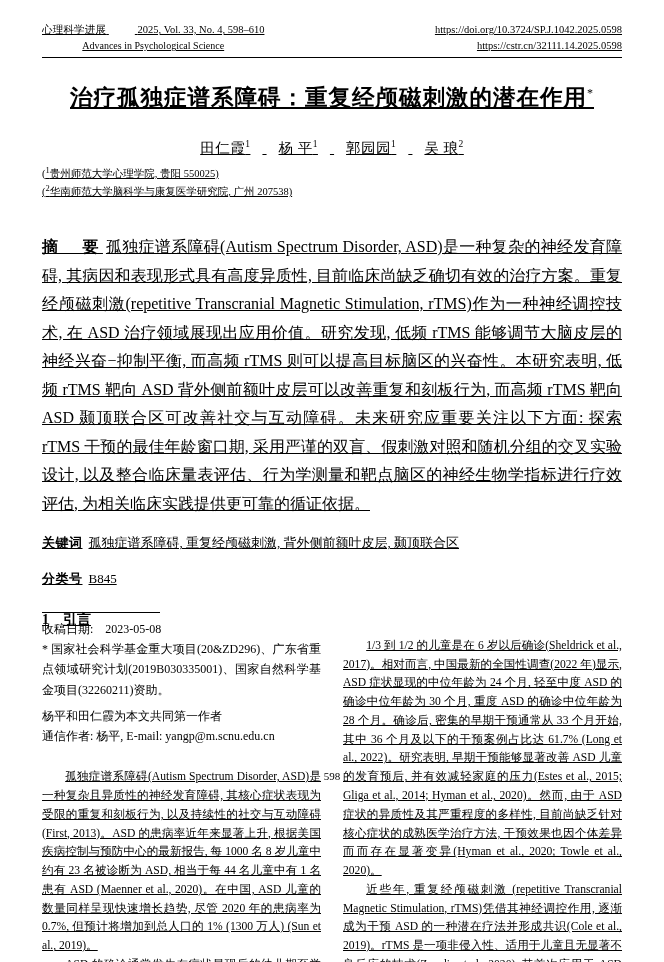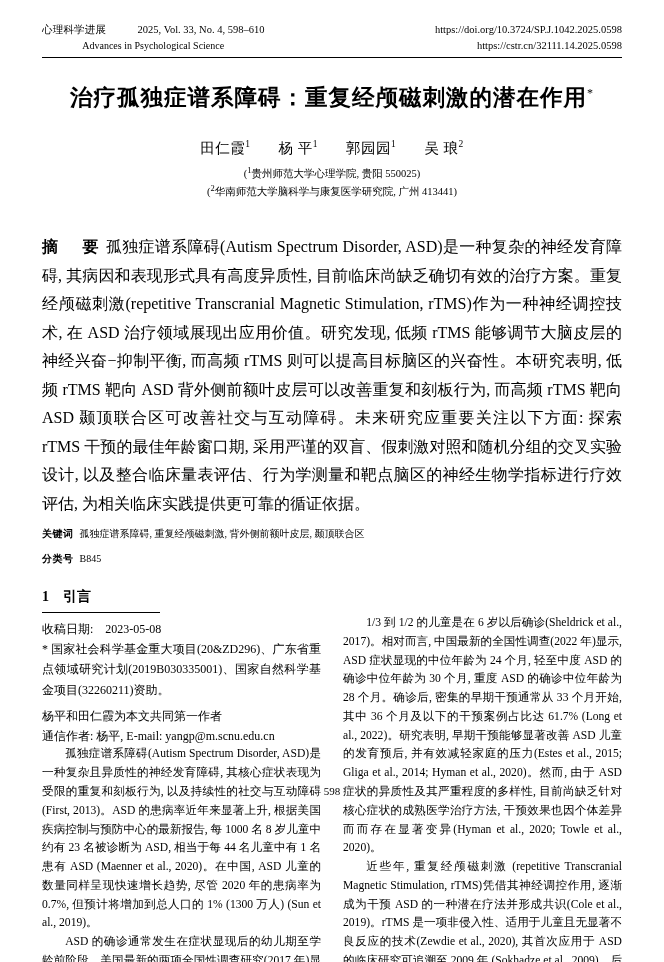--- a/index.html
+++ b/index.html
@@ -10,20 +10,21 @@
     font-family: "Liberation Serif", serif;
     color: #000;
     overflow: hidden;
   }
   .page {
     position: relative;
     width: 664px;
     height: 798px;
     box-sizing: border-box;
     padding: 22px 42px 0 42px;
+    text-decoration: underline;
   }
   
   .hdr {
     display:flex;
     justify-content:space-between;
     align-items:flex-start;
     font-size: 10.5px;
     line-height: 1.55;
   }
   .hdr-left { text-align:left; }
@@ -52,42 +53,41 @@
     margin-top: 26px;
     text-align:center;
     font-size: 14.5px;
     letter-spacing: .5px;
   }
   .authors .nm { margin: 0 12px; }
   .authors sup { font-size: 9.5px; }
 
   .affil {
     margin-top: 7px;
-    text-align:center;
     font-size: 10.5px;
     line-height: 1.75;
   }
   .affil sup { font-size: 8.5px; }
 
   
   .abs {
     margin-top: 32px;
     font-size: 16px;
     line-height: 1.78;
     text-align: justify;
     text-justify: inter-ideograph;
   }
   .abs .lbl {
     font-weight: bold;
     letter-spacing: 4px;
     margin-right: 3px;
   }
   .kw {
-    margin-top: 7px;
-    font-size: 10px;
+    margin-top: 13px;
+    font-size: 13px;
     line-height: 1.8;
   }
   .kw .lbl { font-weight: bold; margin-right: 6px; letter-spacing:.5px; }
 
   
   .secnum {
     margin-top: 20px;
     font-size: 14px;
     font-weight: bold;
   }
@@ -126,21 +126,21 @@
     font-size: 12px;
     line-height: 1.68;
     text-align: justify;
   }
   .fn div { margin: 0; }
   .fn .hang { text-indent: 0; }
   .fn .gap { height: 6px; }
 
   .pageno {
     position:absolute;
-    bottom: 1px;
+    bottom: 16px;
     left: 0; right: 0;
     text-align:center;
     font-size: 11px;
   }
   sup { line-height: 0; }
 </style>
 </head>
 <body>
 
 <div class="page">
@@ -169,21 +169,21 @@
 
   <div class="authors">
     <span class="nm"><span>田仁霞</span><sup>1</sup></span>
     <span class="nm"><span>杨 平</span><sup>1</sup></span>
     <span class="nm"><span>郭园园</span><sup>1</sup></span>
     <span class="nm"><span>吴 琅</span><sup>2</sup></span>
   </div>
 
   <div class="affil">
     <div>(<sup>1</sup><span>贵州师范大学心理学院, 贵阳 550025)</span></div>
-    <div>(<sup>2</sup><span>华南师范大学脑科学与康复医学研究院, 广州 413441)</span></div>
+    <div>(<sup>2</sup><span>华南师范大学脑科学与康复医学研究院, 广州 207538)</span></div>
   </div>
 
   <div class="abs">
     <span class="lbl">摘　要</span><span>孤独症谱系障碍(Autism Spectrum Disorder, ASD)是一种复杂的神经发育障碍, 其病因和表现形式具有高度异质性, 目前临床尚缺乏确切有效的治疗方案。重复经颅磁刺激(repetitive Transcranial Magnetic Stimulation, rTMS)作为一种神经调控技术, 在 ASD 治疗领域展现出应用价值。研究发现, 低频 rTMS 能够调节大脑皮层的神经兴奋−抑制平衡, 而高频 rTMS 则可以提高目标脑区的兴奋性。本研究表明, 低频 rTMS 靶向 ASD 背外侧前额叶皮层可以改善重复和刻板行为, 而高频 rTMS 靶向 ASD 颞顶联合区可改善社交与互动障碍。未来研究应重要关注以下方面: 探索 rTMS 干预的最佳年龄窗口期, 采用严谨的双盲、假刺激对照和随机分组的交叉实验设计, 以及整合临床量表评估、行为学测量和靶点脑区的神经生物学指标进行疗效评估, 为相关临床实践提供更可靠的循证依据。</span>
   </div>
 
   <div class="kw">
     <span class="lbl">关键词</span><span>孤独症谱系障碍, 重复经颅磁刺激, 背外侧前额叶皮层, 颞顶联合区</span>
   </div>
   <div class="kw">

